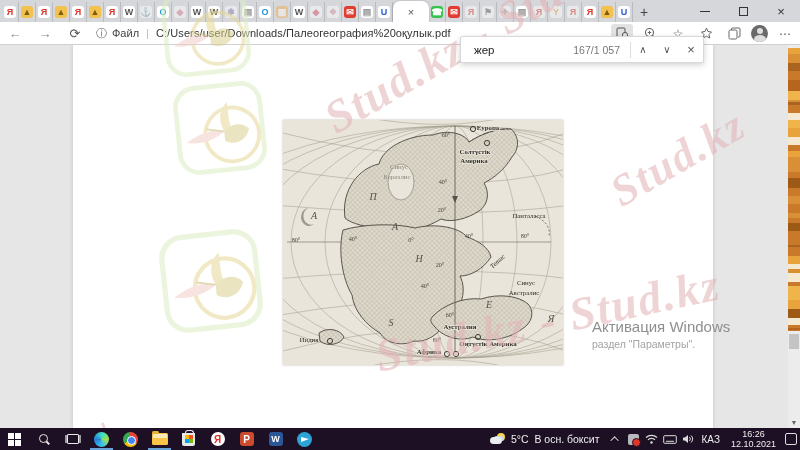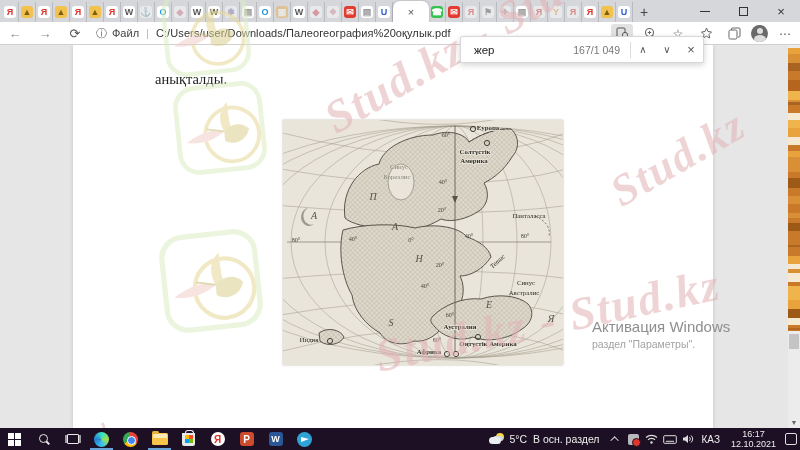--- a/index.html
+++ b/index.html
@@ -302,31 +302,30 @@
             <path d="M3.5 3 V2 a1 1 0 0 1 1-1 H11 a1 1 0 0 1 1 1 v7 a1 1 0 0 1-1 1 h-1" fill="none" stroke="#666" stroke-width="1"></path>
           </svg>
       </span>
       <span id="avatar-ic"></span>
       <span class="addr-ic">⋯</span>
     </div>
   </div>
 
   <div id="findbar">
     <span id="find-query">жер</span>
-    <span id="find-count">167/1 049</span>
+    <span id="find-count">167/1 057</span>
     <span id="find-divider"></span>
     <span class="find-btn">∧</span>
     <span class="find-btn">∨</span>
     <span class="find-btn" id="find-close">×</span>
   </div>
 
   <div id="content">
     <div id="page">
       <div id="para">
-        <div>анықталды.</div>
       </div>
       <div id="map-wrap">
         <svg id="map-svg" width="280" height="245" viewBox="0 0 280 245">
             <defs>
               <pattern id="hatch" width="3.4" height="3.4" patternUnits="userSpaceOnUse" patternTransform="rotate(45)">
                 <rect width="3.4" height="3.4" fill="#ddd8ca"></rect>
                 <line x1="0" y1="0" x2="0" y2="3.4" stroke="#aba495" stroke-width="0.5"></line>
                 <line x1="0" y1="0" x2="3.4" y2="0" stroke="#aba495" stroke-width="0.5"></line>
               </pattern>
             </defs>
@@ -495,21 +494,21 @@
     <div class="tb-item">
         <span class="word-ic">W</span>
       </div>
     <div class="tb-item">
         <span class="tg-ic"></span>
       </div>
 
     <div id="tray">
       <div id="weather">
         <span class="cloudsun"></span>
-        <span id="weather-text"><span>5°C</span>&nbsp;&nbsp;<span>В осн. раздел</span></span>
+        <span id="weather-text"><span>5°C</span>&nbsp;&nbsp;<span>В осн. боксит</span></span>
       </div>
       <div class="tray-ic">
           <span class="chev-up"></span>
         </div>
       <div class="tray-ic">
           <span class="badge-app"></span>
         </div>
       <div class="tray-ic">
         <svg width="13" height="10" viewBox="0 0 13 10">
             <path d="M1 3.5 A8 8 0 0 1 12 3.5" fill="none" stroke="#ddd" stroke-width="1.2"></path>
@@ -525,21 +524,21 @@
       </div>
       <div class="tray-ic">
         <svg width="12" height="10" viewBox="0 0 12 10">
             <path d="M1 3.5 H3 L6 1 V9 L3 6.5 H1 Z" fill="#ddd"></path>
             <path d="M7.5 3 A3 3 0 0 1 7.5 7" fill="none" stroke="#ddd" stroke-width="1"></path>
             <path d="M9 1.5 A4.5 4.5 0 0 1 9 8.5" fill="none" stroke="#ddd" stroke-width="1"></path>
           </svg>
       </div>
       <div id="lang">КАЗ</div>
       <div id="clock">
-        <div>16:17</div>
+        <div>16:26</div>
         <div>12.10.2021</div>
       </div>
       <div class="tray-ic">
           <span class="notif-ic"></span>
         </div>
     </div>
   </div>
 <div class="wm-text" style="left: 455px; top: 48px; font-size: 46px; transform: translate(-50%, -50%) rotate(-30deg); color: rgb(226, 178, 182);">Stud.kz - Stud</div>
     <div class="wm-text" style="left: 678px; top: 158px; font-size: 44px; transform: translate(-50%, -50%) rotate(-30deg); color: rgb(226, 178, 182);">Stud.kz</div>
     <div class="wm-text" style="left: 548px; top: 320px; font-size: 46px; transform: translate(-50%, -50%) rotate(-12deg); color: rgb(226, 178, 182);">Stud.kz - Stud.kz</div>

